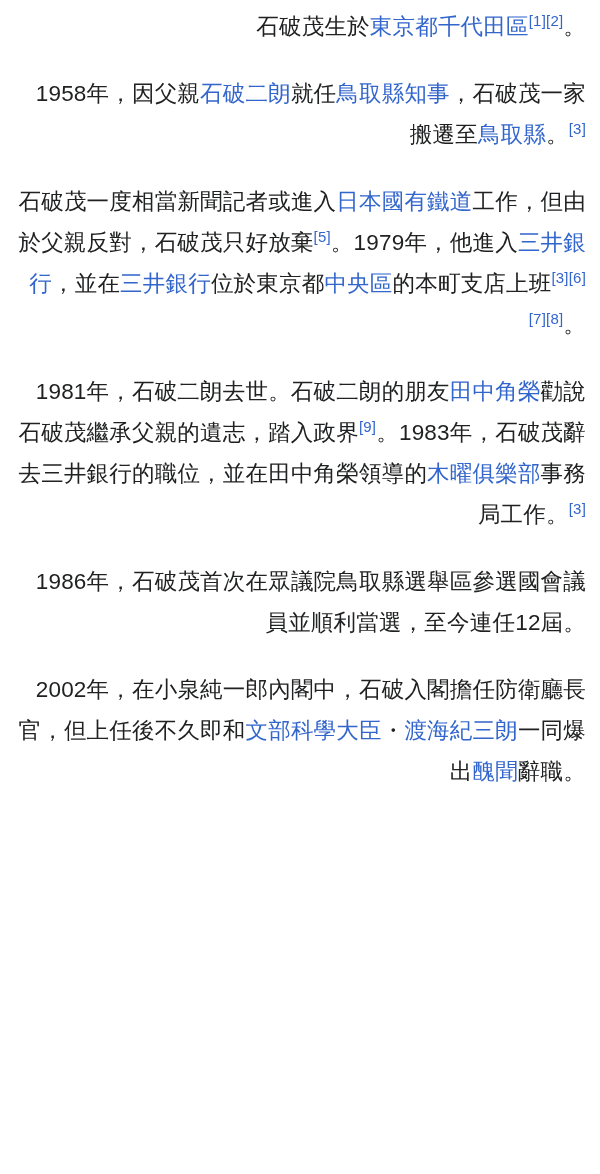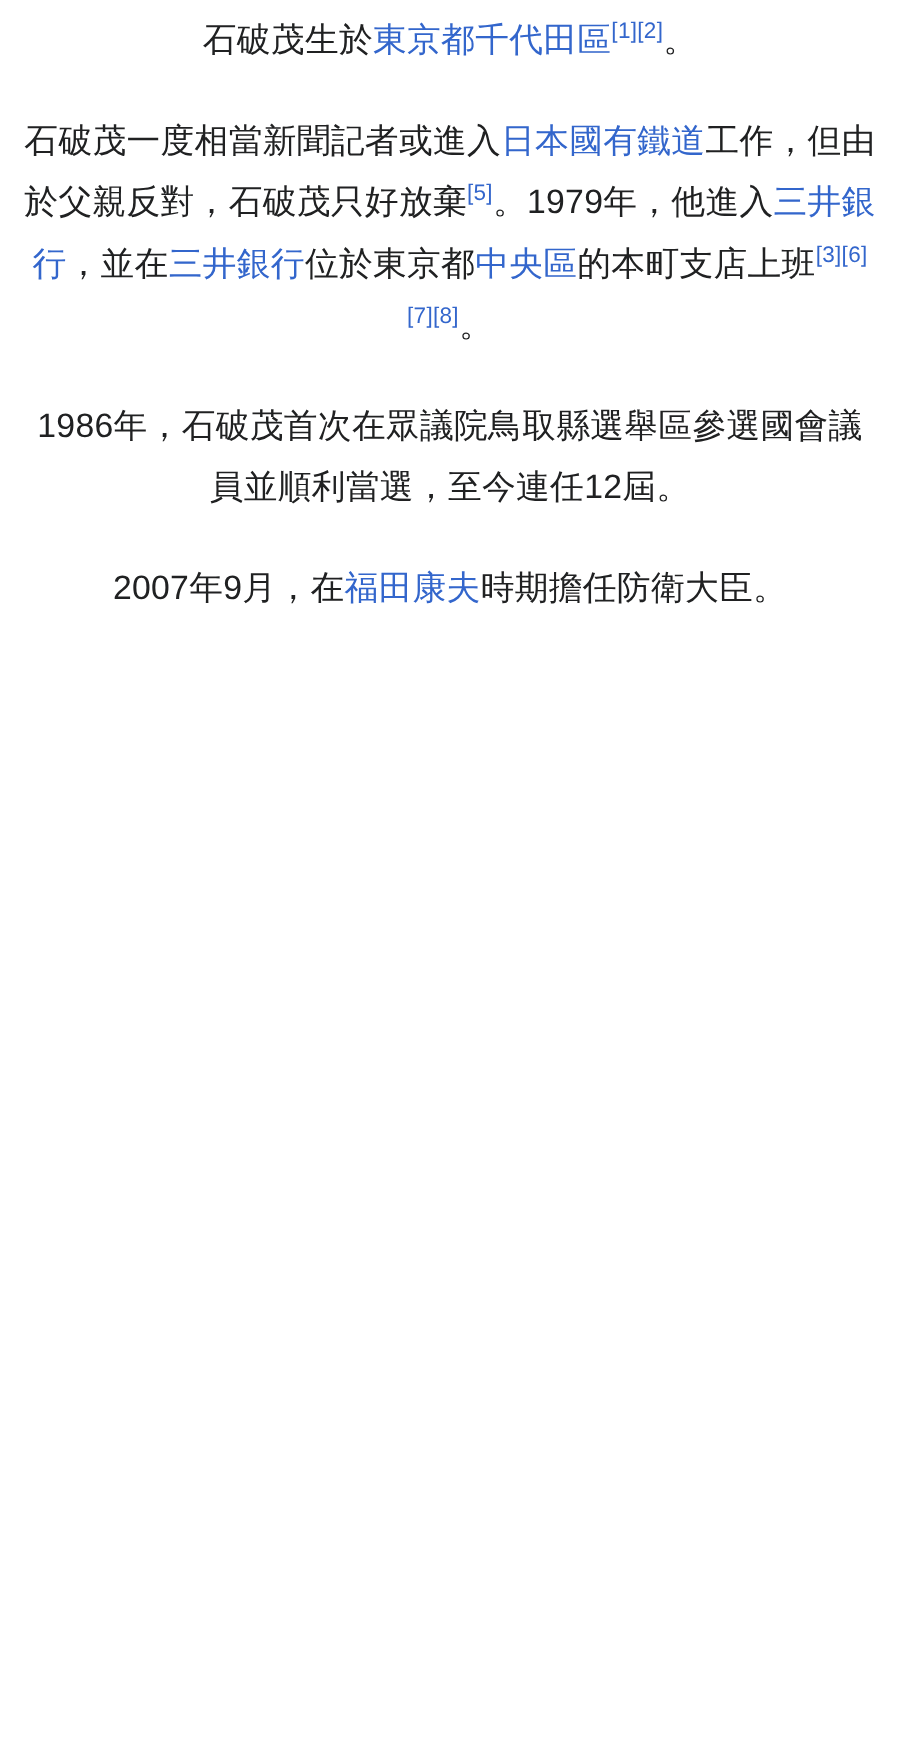--- a/index.html
+++ b/index.html
@@ -18,21 +18,21 @@
     padding: 0 14px;
     box-sizing: border-box;
     width: 600px;
   }
   p {
     margin: 0 0 26px 0;
     font-size: 22.5px;
     line-height: 41px;
     letter-spacing: 0.2px;
     color: #202122;
-    text-align: center;
+    text-align: right;
     word-break: break-word;
   }
   p:first-child {
     margin-top: 6px;
   }
   a.link {
     color: #3366cc;
     text-decoration: none;
   }
   a.reflink {
@@ -42,17 +42,19 @@
     vertical-align: super;
     line-height: 0;
   }
 </style>
 </head>
 <body>
 
 <div class="article">
   <div id="paragraphs">
       <p><span>石破茂生於</span><a class="link" href="#">東京都</a><a class="link" href="#">千代田區</a><a class="reflink" href="#">[1]</a><a class="reflink" href="#">[2]</a><span>。</span></p>
+      <p><span>1958年，因父親</span><a class="link" href="#">石破二朗</a><span>就任</span><a class="link" href="#">鳥取縣知事</a><span>，石破茂一家搬遷至</span><a class="link" href="#">鳥取縣</a><span>。</span><a class="reflink" href="#">[3]</a></p>
       <p><span>石破茂一度相當新聞記者或進入</span><a class="link" href="#">日本國有鐵道</a><span>工作，但由於父親反對，石破茂只好放棄</span><a class="reflink" href="#">[5]</a><span>。1979年，他進入</span><a class="link" href="#">三井銀行</a><span>，並在</span><a class="link" href="#">三井銀行</a><span>位於東京都</span><a class="link" href="#">中央區</a><span>的本町支店上班</span><a class="reflink" href="#">[3]</a><a class="reflink" href="#">[6]</a><a class="reflink" href="#">[7]</a><a class="reflink" href="#">[8]</a><span>。</span></p>
+      <p><span>1981年，石破二朗去世。石破二朗的朋友</span><a class="link" href="#">田中角榮</a><span>勸說石破茂繼承父親的遺志，踏入政界</span><a class="reflink" href="#">[9]</a><span>。1983年，石破茂辭去三井銀行的職位，並在田中角榮領導的</span><a class="link" href="#">木曜俱樂部</a><span>事務局工作。</span><a class="reflink" href="#">[3]</a></p>
       <p><span>1986年，石破茂首次在眾議院鳥取縣選舉區參選國會議員並順利當選，至今連任12屆。</span></p>
-      <p><span>2007年9月，在</span><a class="link" href="#">福田康夫</a><span>時期擔任防衛大臣。</span></p>
+      <p><span>2002年，在小泉純一郎內閣中，石破入閣擔任防衛廳長官，但上任後不久即和</span><a class="link" href="#">文部科學大臣</a><span>・</span><a class="link" href="#">渡海紀三朗</a><span>一同爆出</span><a class="link" href="#">醜聞</a><span>辭職。</span></p>
     </div>
 </div>
 
 </body></html>

